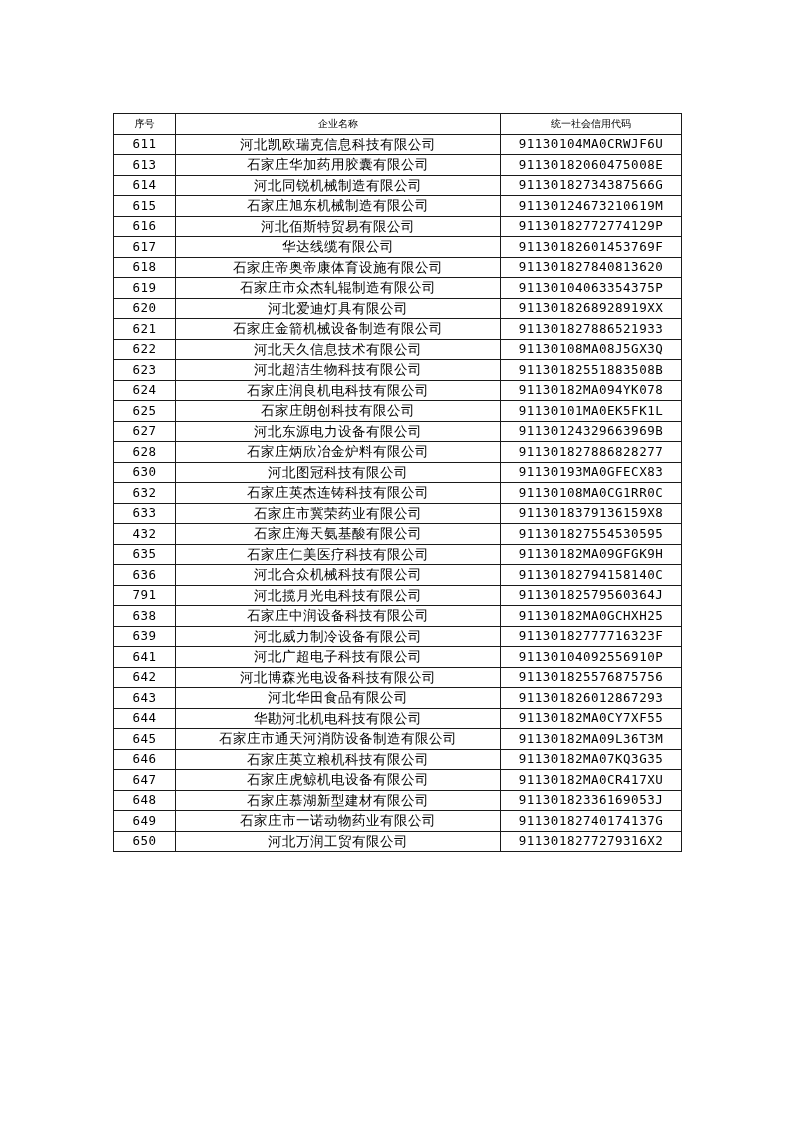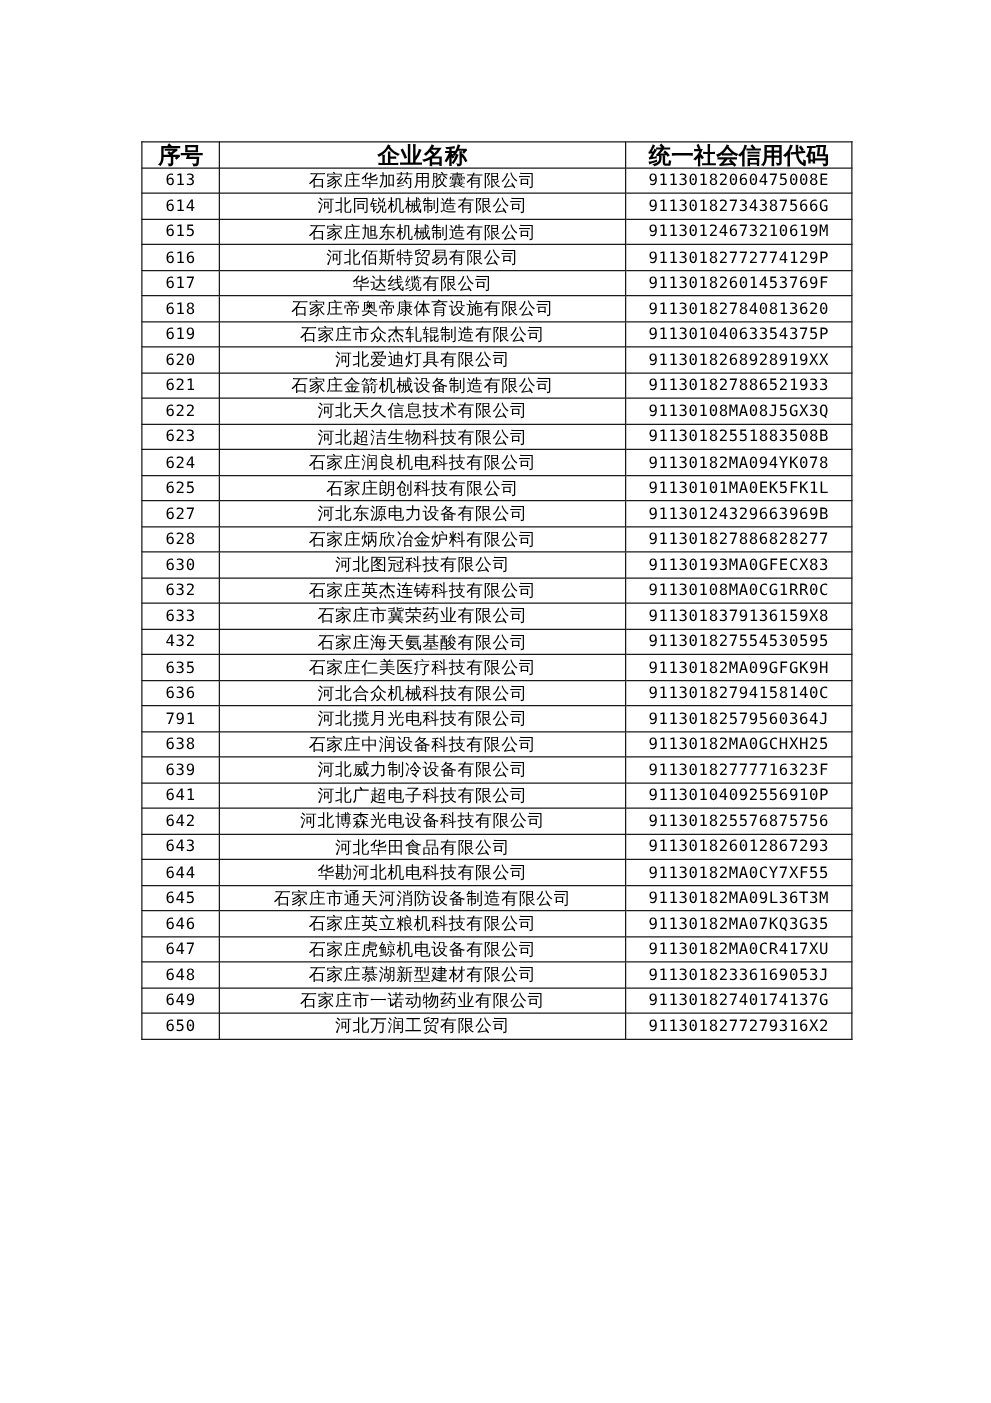--- a/index.html
+++ b/index.html
@@ -34,22 +34,22 @@
     border: 1px solid #1a1a1a;
     height: 20.5px;
     padding: 0 2px;
     text-align: center;
     vertical-align: middle;
     white-space: nowrap;
     overflow: hidden;
     line-height: 1;
   }
   .company-table th {
-    font-weight: bold;
-    font-size: 18px;
+    font-weight: normal;
+    font-size: 10px;
     font-family: "Liberation Serif", serif;
   }
   .col-no   { width: 62px; }
   .col-name { width: 325px; }
   .col-code { width: 181px; }
   td.col-no,
   td.col-code {
     font-family: "DejaVu Sans Mono", monospace;
     font-size: 12.5px;
     letter-spacing: 0.5px;
@@ -66,20 +66,25 @@
   <table class="company-table">
     <thead>
       <tr>
         <th class="col-no">序号</th>
         <th class="col-name">企业名称</th>
         <th class="col-code">统一社会信用代码</th>
       </tr>
     </thead>
     <tbody>
         <tr>
+          <td class="col-no">611</td>
+          <td class="col-name">河北凯欧瑞克信息科技有限公司</td>
+          <td class="col-code">91130104MA0CRWJF6U</td>
+        </tr>
+        <tr>
           <td class="col-no">613</td>
           <td class="col-name">石家庄华加药用胶囊有限公司</td>
           <td class="col-code">91130182060475008E</td>
         </tr>
         <tr>
           <td class="col-no">614</td>
           <td class="col-name">河北同锐机械制造有限公司</td>
           <td class="col-code">91130182734387566G</td>
         </tr>
         <tr>

